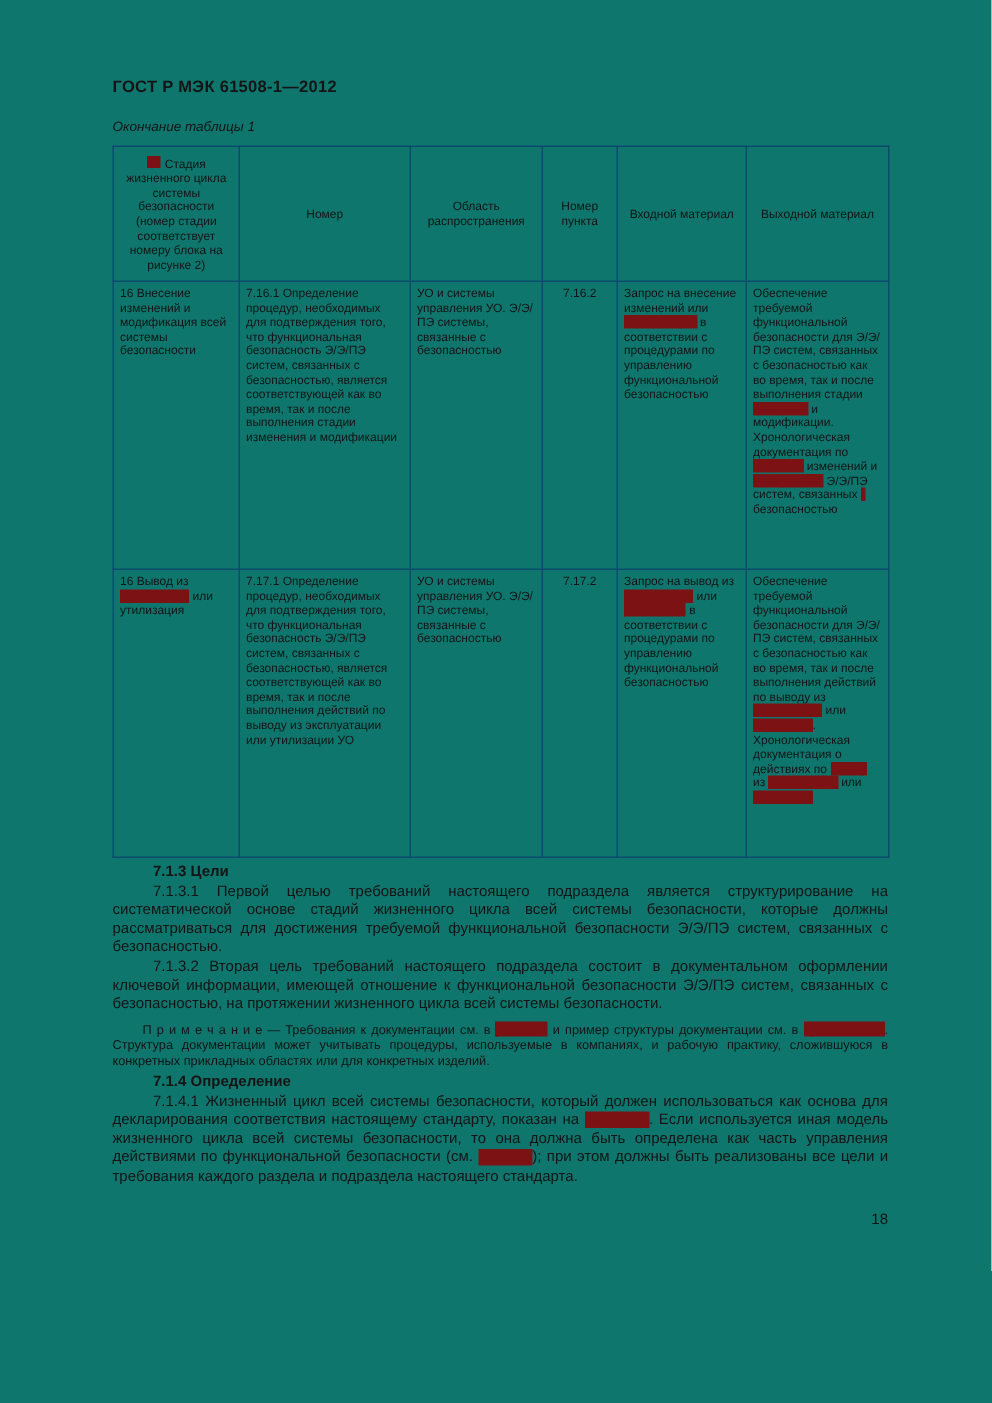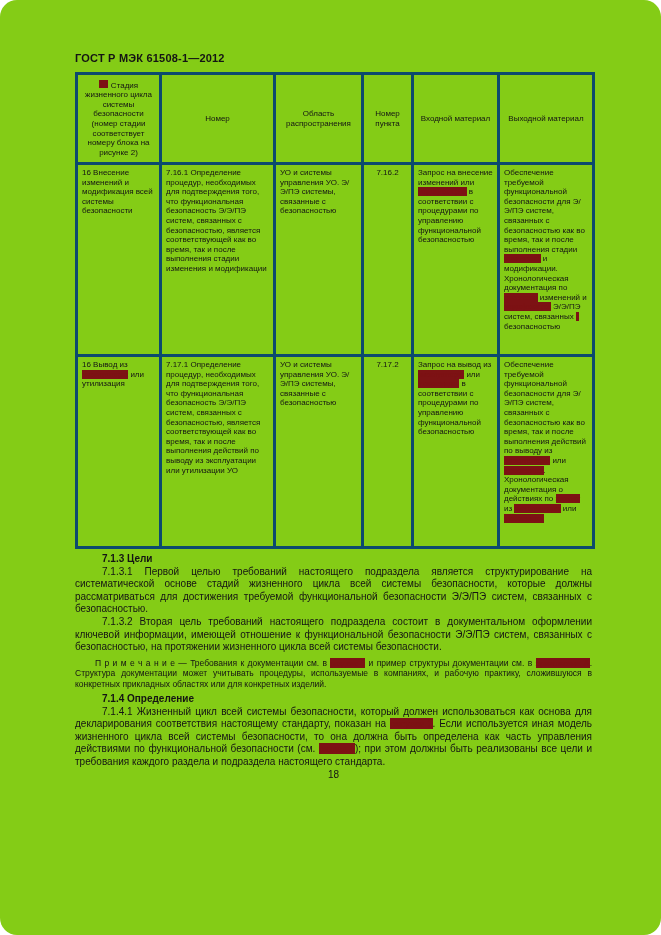--- a/index.html
+++ b/index.html
@@ -1,52 +1,52 @@
 <!DOCTYPE html>
 <html lang="ru"><head>
 <meta charset="utf-8">
 <style>
   * { margin:0; padding:0; box-sizing:border-box; }
   html, body { background:#ffffff; }
   .page {
     width:661px; height:935px; position:relative; overflow:hidden;
-    background:#84cc16; color:#141414;
+    background:#0f766e; color:#141414;
     padding:52px 69px 0 75px;
     font-family:"Liberation Sans","DejaVu Sans",sans-serif;
-    border-radius:17px;
   }
   .doc-code { font-weight:bold; font-size:11px; letter-spacing:.2px; }
   .table-caption { font-style:italic; font-size:9px; margin-top:15px; }
 
   table.lc { border-collapse:collapse; width:517px; margin-top:8px; table-layout:fixed; }
   .lc th, .lc td {
-    border:3px solid #0c4a6e; font-size:8px; line-height:9.6px;
+    border:1px solid #0c4a6e; font-size:8px; line-height:9.6px;
     padding:3px 4px; vertical-align:top; overflow-wrap:break-word;
     font-weight:normal; text-align:left;
   }
   .lc thead th { text-align:center; vertical-align:middle; height:90px; }
   .lc tr.r1 { height:192px; }
   .lc tr.r2 { height:192px; }
   td.clause { text-align:center; }
 
   .sq { display:inline-block; width:9px; height:8px; background:#7d1214; margin-right:3px; }
   .redact { background:#7d1214; color:#7d1214;font-family:Liberation Serif, serif; }
 
   .doc-body { margin-top:1px; font-size:10px; line-height:12.6px; text-align:justify; }
   .doc-body p { text-indent:27px; margin:0; }
   .doc-body p.h { font-weight:bold; margin-top:4px; text-align:left; }
   .doc-body p.note { font-size:8.5px; line-height:10.4px; margin:4px 0 2px; text-indent:20px; }
-  .page-num { font-size:10px; text-align:center; }
+  .page-num { font-size:10px; margin-top:16px; text-align:right; }
 </style>
 </head>
 <body>
 
 <div class="page">
 
   <div class="doc-code">ГОСТ Р МЭК 61508-1—2012</div>
+  <div class="table-caption">Окончание таблицы 1</div>
 
   <table class="lc">
     <colgroup>
       <col style="width:84px">
         <col style="width:114px">
         <col style="width:88px">
       <col style="width:50px">
         <col style="width:86px">
         <col style="width:95px">
     </colgroup>

